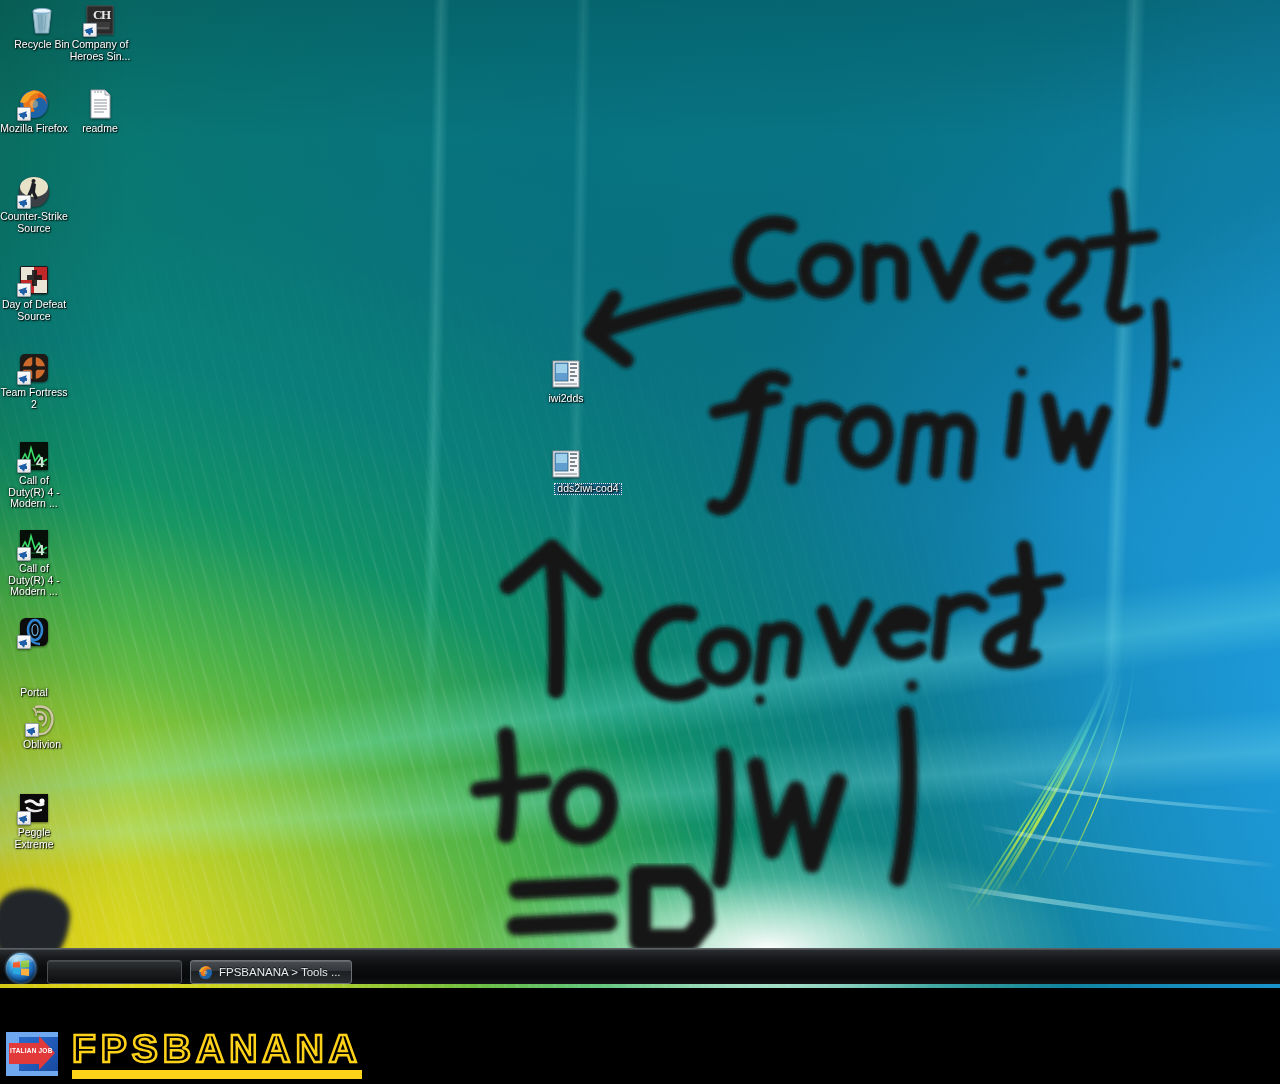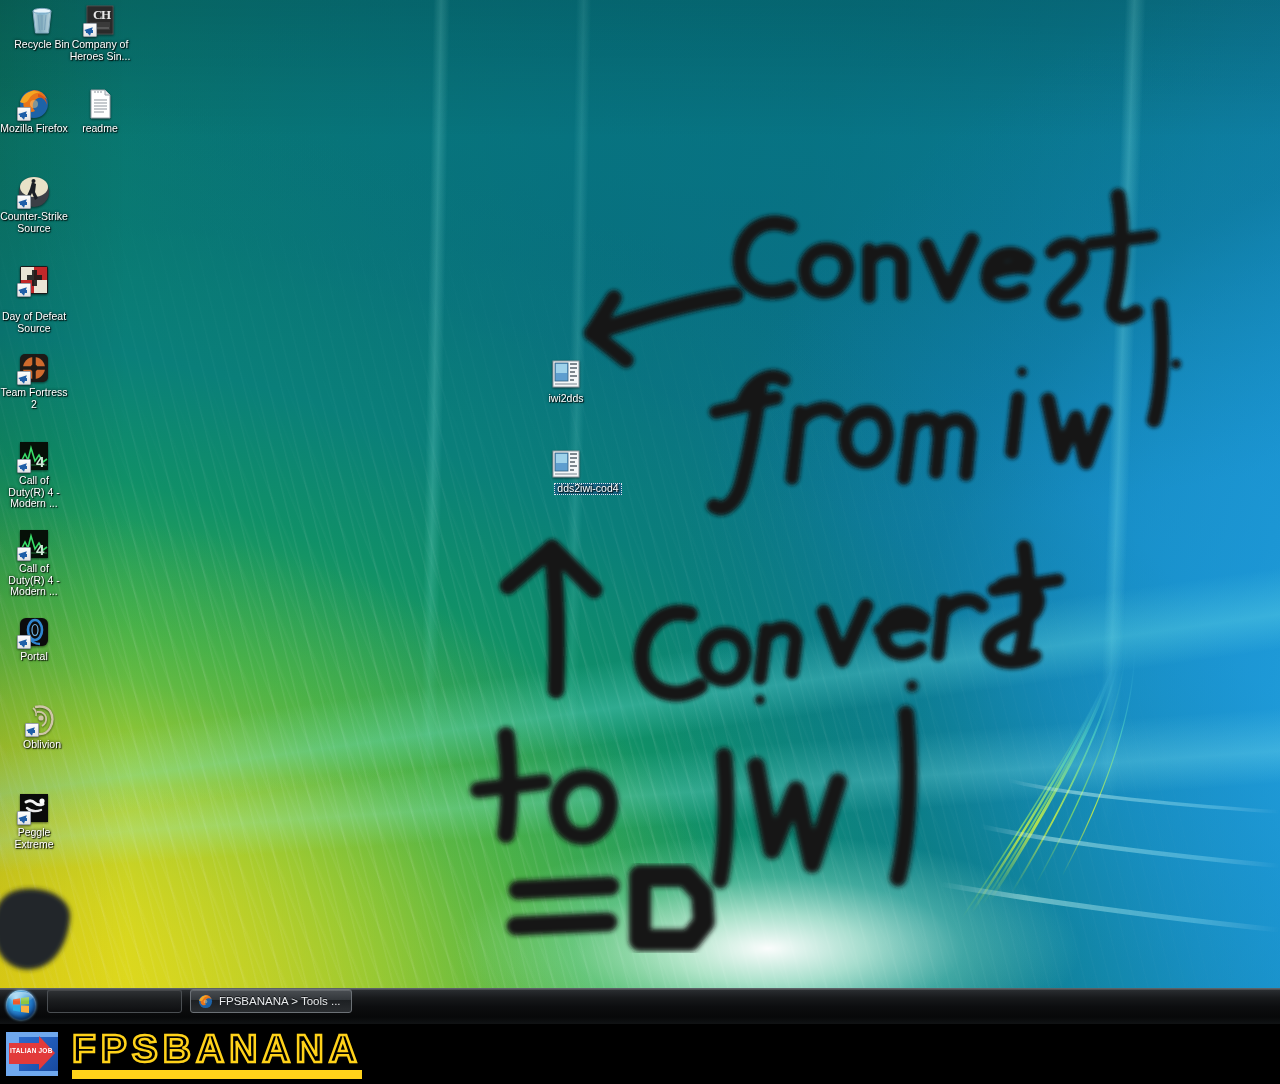--- a/index.html
+++ b/index.html
@@ -140,28 +140,28 @@
   .shortcut::before{
     content:""; position:absolute; left:2px; top:6px;
     width:7px; height:3px; background:#1f5fa8;
   }
 
   
   #annot{ position:absolute; left:0; top:0; width:1280px; height:988px; pointer-events:none; }
 
   
   #taskbar{
-    position:absolute; left:0; top:988px; width:1280px; height:36px;
+    position:absolute; left:0; top:948px; width:1280px; height:36px;
     background:
       linear-gradient(to bottom,
         #3a3d40 0px, #2b2e31 1px,
         #25282b 3px, #17191b 9px,
         #0c0d0f 18px, #070809 28px, #121416 36px);
     border-top:1px solid #5b6166;
-    display:flex; align-items:flex-start;
+    display:flex; align-items:flex-end;
     box-shadow: inset 0 1px 0 rgba(255,255,255,.12);
   }
   #start-orb{
     width:40px; height:32px; margin-left:1px;
     display:flex; align-items:center; justify-content:center;
     cursor:pointer;
   }
   .orb{
     width:30px; height:30px; border-radius:50%;
     background:
@@ -380,21 +380,21 @@
           <path d="M1 16 a15 15 0 0 1 30 0 a15 15 0 0 1 -30 0" fill="#d9dde2" opacity=".15"></path>
           <ellipse cx="16" cy="11" rx="14" ry="10" fill="#e8e2c8"></ellipse>
           <path d="M14 6 l4 2 l-1 8 l3 6 l-3 2 l-3-7 l-3 6 l-3-1 l4-9 Z" fill="#1b1f25"></path>
           <circle cx="15.5" cy="5" r="2" fill="#1b1f25"></circle>
         </svg>
         <span class="shortcut"></span>
       </div>
       <div class="ico-label">Counter-Strike Source</div>
     </div>
 
-    <div class="icon-col" style="left:0px;  top:264px;gap:12px;">
+    <div class="icon-col" style="left:0px;  top:264px;">
       <div class="ico-img">
         <svg width="32" height="32" viewBox="0 0 32 32">
           <rect x="2" y="2" width="28" height="28" rx="2" fill="#1a1a1a"></rect>
           <rect x="3" y="3" width="13" height="13" fill="#e9e4d5"></rect>
           <rect x="16" y="3" width="13" height="13" fill="#c0282a"></rect>
           <rect x="3" y="16" width="13" height="13" fill="#c0282a"></rect>
           <rect x="16" y="16" width="13" height="13" fill="#e9e4d5"></rect>
           <path d="M14 6 h5 v5 h5 v5 h-5 v6 h-5 v-6 h-5 v-5 h5 Z" fill="#1a1a1a" opacity=".9"></path>
         </svg>
         <span class="shortcut"></span>
@@ -434,21 +434,21 @@
           <rect x="2" y="2" width="28" height="28" fill="#061008"></rect>
           <path d="M3 22 L7 14 L10 20 L13 8 L17 21 L21 15 L25 22 L29 19" stroke="#39e06a" stroke-width="1.6" fill="none"></path>
           <path d="M3 25 h26" stroke="#1d6a33" stroke-width="1"></path>
           <text x="18" y="27" font-family="Liberation Sans, sans-serif" font-size="15" font-weight="bold" fill="#cfe8d8">4</text>
         </svg>
         <span class="shortcut"></span>
       </div>
       <div class="ico-label">Call of Duty(R) 4 - Modern ...</div>
     </div>
 
-    <div class="icon-col" style="left:0px;  top:616px;">
+    <div class="icon-col" style="left:0px;  top:616px;gap:36px;">
       <div class="ico-img">
         <svg width="32" height="32" viewBox="0 0 32 32">
           <rect x="2" y="2" width="28" height="28" rx="6" fill="#0c0c0c"></rect>
           <ellipse cx="17" cy="14" rx="7" ry="10" fill="none" stroke="#2f86d0" stroke-width="2.6"></ellipse>
           <ellipse cx="17" cy="14" rx="3" ry="5.5" fill="none" stroke="#6fb4e8" stroke-width="1.2"></ellipse>
           <path d="M10 20 q4 8 12 8" stroke="#2f86d0" stroke-width="2.4" fill="none"></path>
         </svg>
         <span class="shortcut"></span>
       </div>
       <div class="ico-label">Portal</div>

